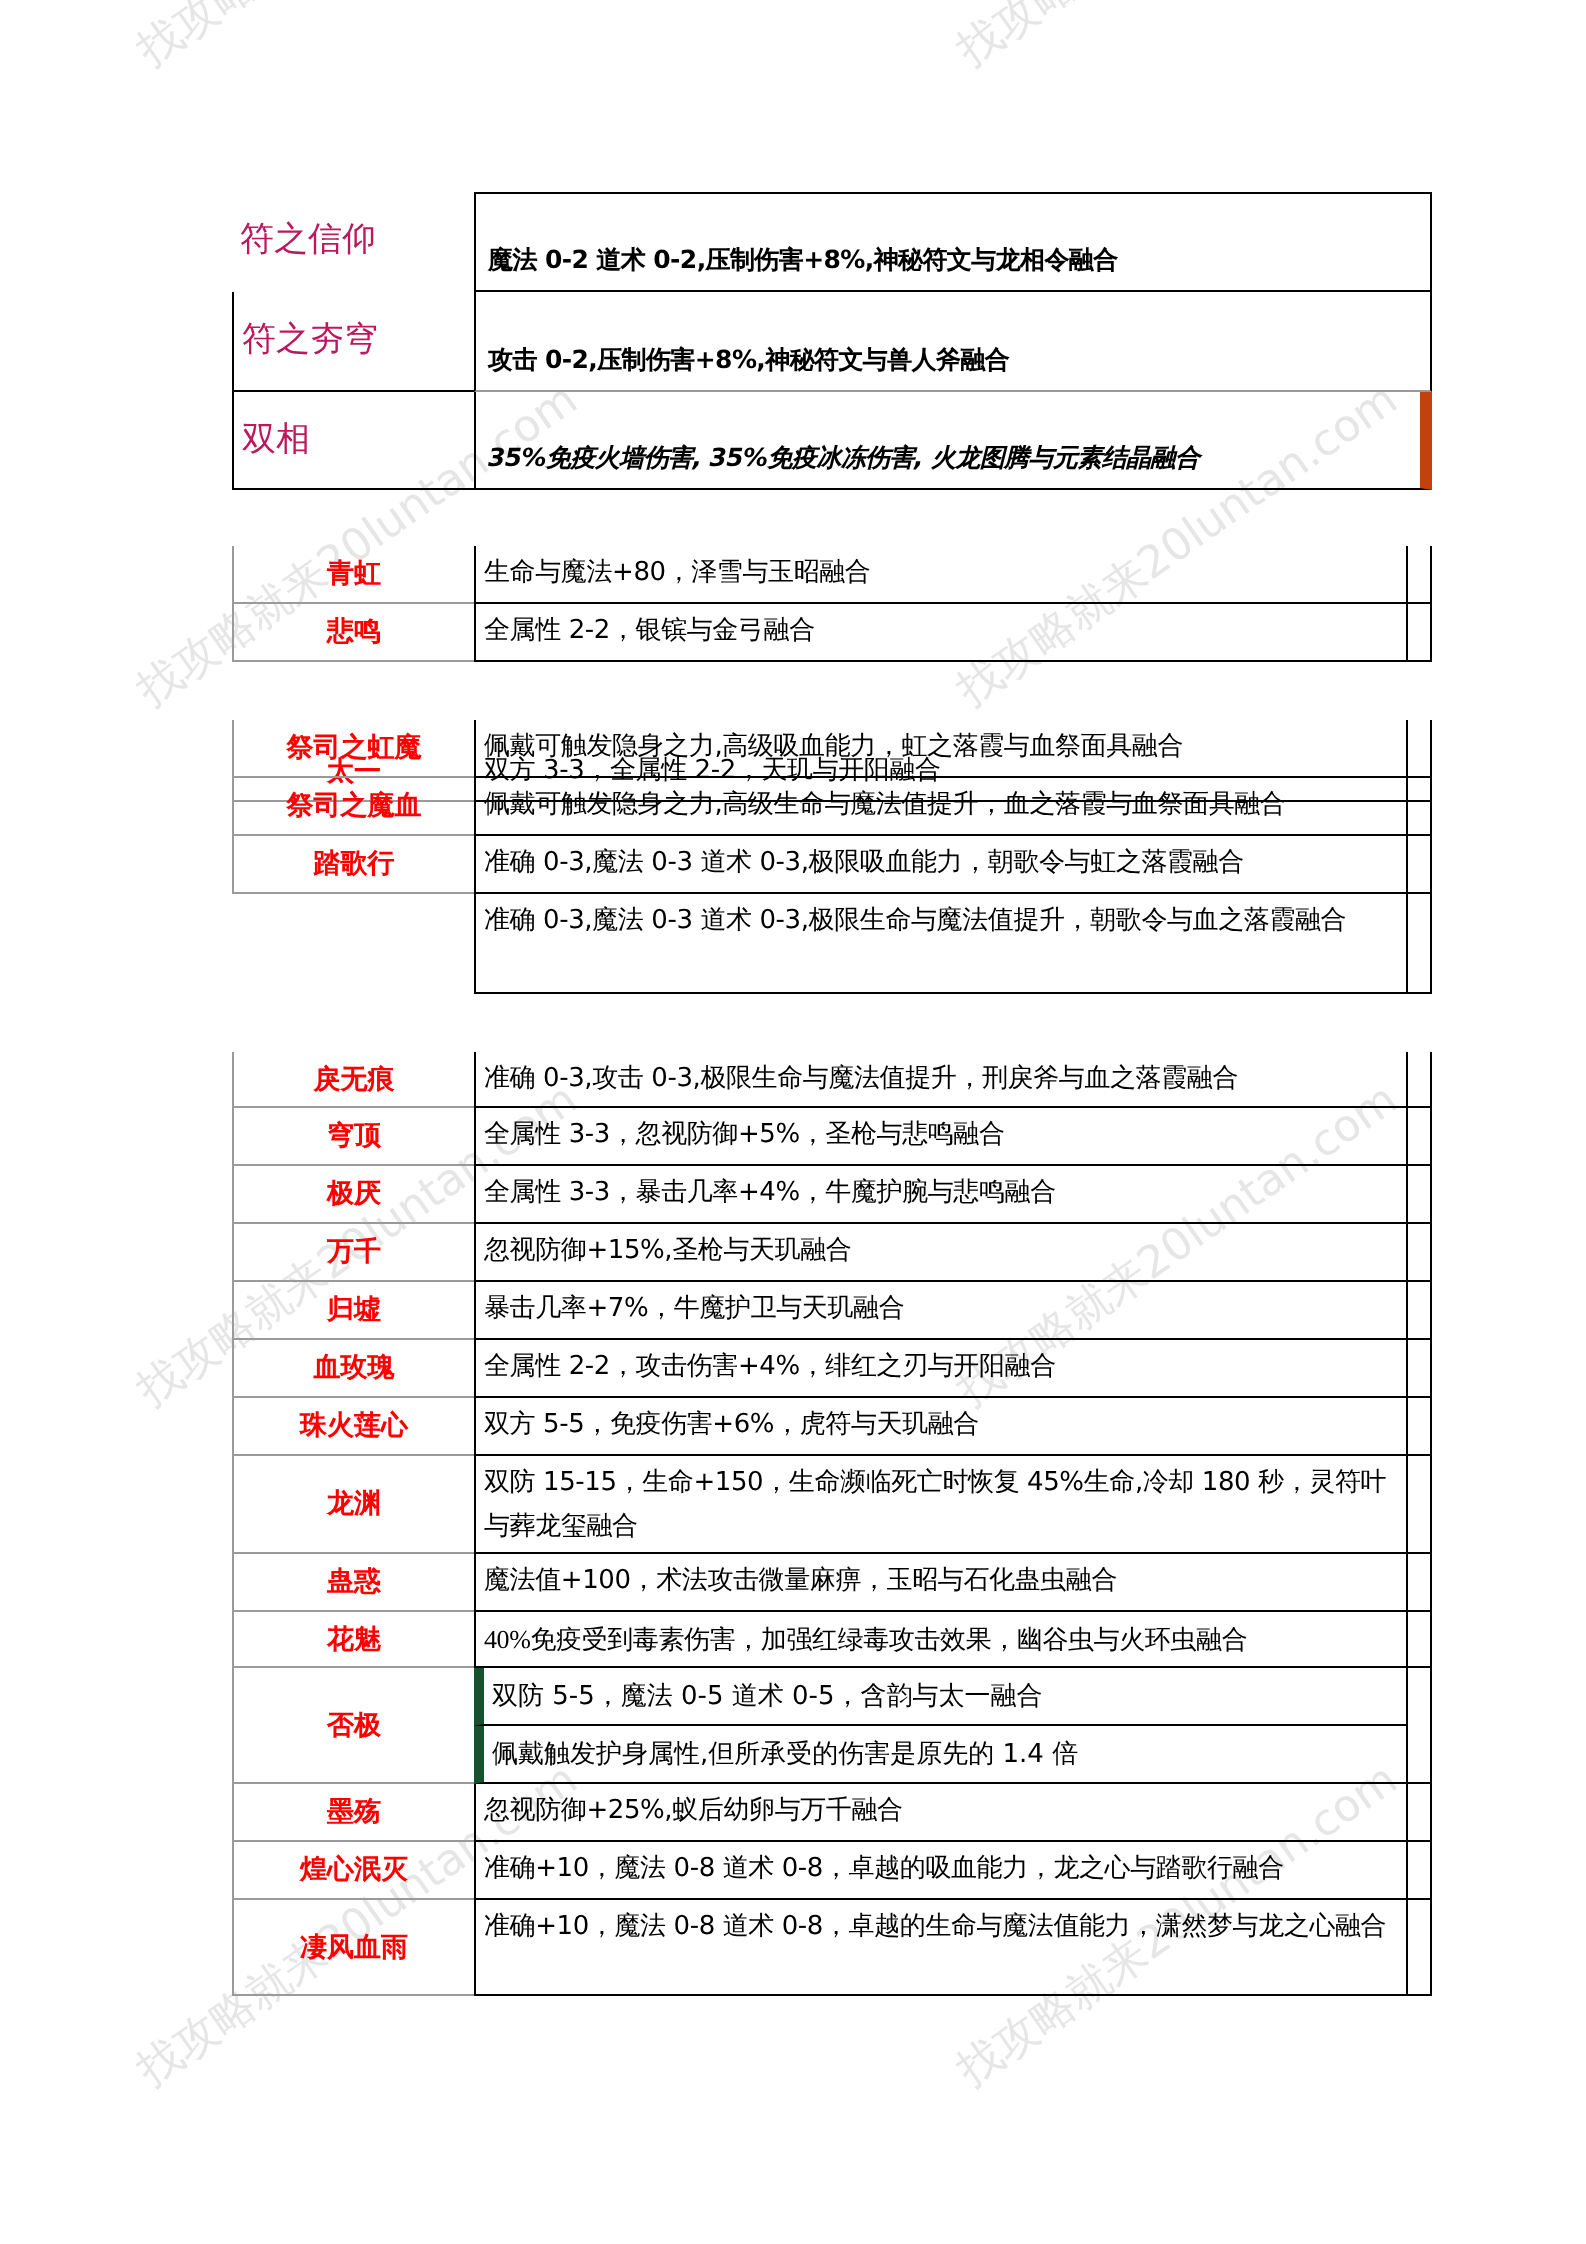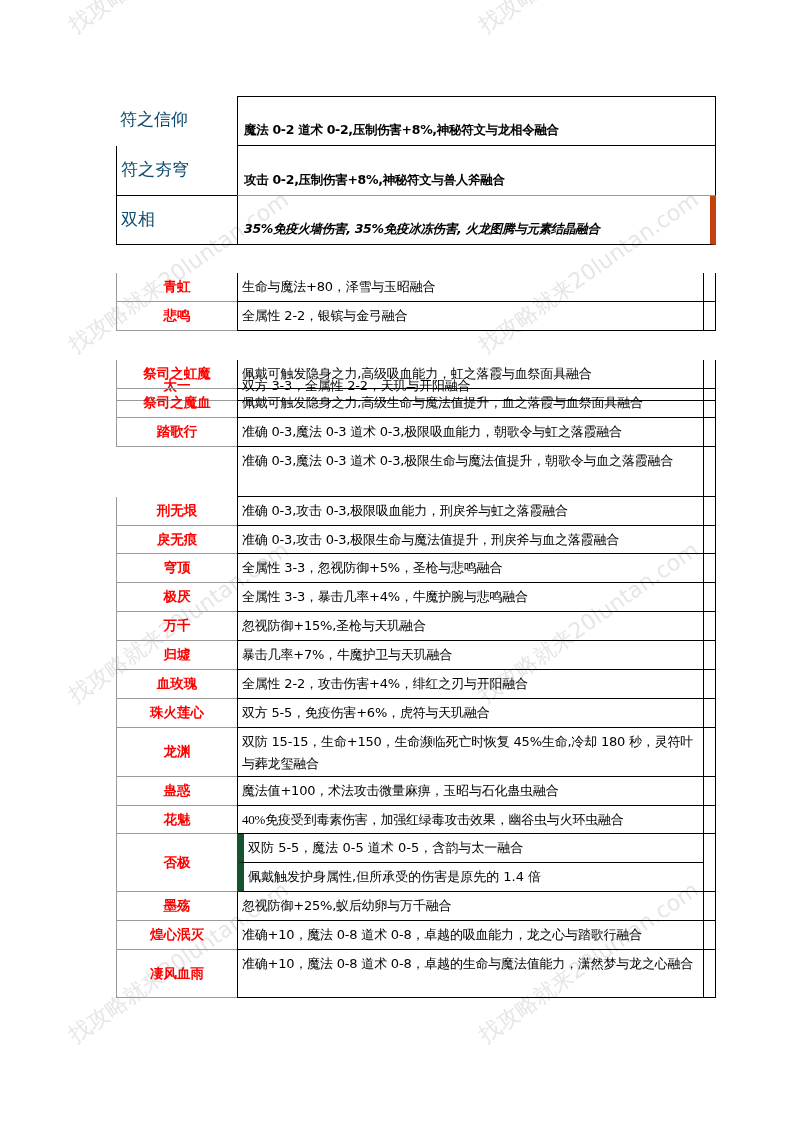--- a/index.html
+++ b/index.html
@@ -14,21 +14,21 @@
     transform: rotate(-35deg); transform-origin: left bottom;
     white-space: nowrap; pointer-events: none; z-index: 0;
     font-family: "DejaVu Sans", sans-serif;
   }
   .page { position: absolute; left: 0; top: 0; width: 793px; height: 1122px; z-index: 1; }
 
   
   .hdr-row { position: absolute; left: 116px; width: 600px; }
   .hdr-name {
     position: absolute; left: 0; top: 0; width: 121px; height: 100%;
-    box-sizing: border-box; color: #0c4a6e;
+    box-sizing: border-box; color: #be185d;
     font-family: "DejaVu Serif", serif; font-size: 17px;
     padding-left: 4px; padding-top: 12px;
   }
   .hdr-desc {
     position: absolute; left: 121px; top: 0; width: 479px; height: 100%;
     box-sizing: border-box; font-size: 12.5px; font-weight: bold;
     padding-left: 6px; display: flex; align-items: flex-end; padding-bottom: 6px;
     letter-spacing: -0.3px;
   }
 
@@ -47,21 +47,21 @@
     letter-spacing: -0.2px; overflow: hidden;
   }
   .item-desc.single { display: flex; align-items: center; padding-top: 0; }
   .item-extra {
     position: absolute; left: 587px; top: 0; width: 13px; height: 100%;
     box-sizing: border-box; border-left: 1px solid #000; border-right: 1px solid #000;
     border-bottom: 1px solid #000;
   }
   .sub-desc {
     position: absolute; left: 121px; width: 466px;
-    box-sizing: border-box; border-left: 7px solid #14532d; border-bottom: 1px solid #000;
+    box-sizing: border-box; border-left: 5px solid #14532d; border-bottom: 1px solid #000;
     font-size: 13px; padding: 0 4px; display: flex; align-items: center;
   }
 </style>
 </head>
 <body>
 
 <div class="watermark" style="left:80px; top:10px;">找攻略就来20luntan.com</div>
 <div class="watermark" style="left:490px; top:10px;">找攻略就来20luntan.com</div>
 <div class="watermark" style="left:80px; top:330px;">找攻略就来20luntan.com</div>
 <div class="watermark" style="left:490px; top:330px;">找攻略就来20luntan.com</div>
@@ -112,25 +112,20 @@
     <div class="item-desc single">佩戴可触发隐身之力,高级生命与魔法值提升，血之落霞与血祭面具融合</div>
     <div class="item-extra"></div>
   </div>
   <div class="item-row" style="top:418px; height:29px;">
     <div class="item-name">踏歌行</div>
     <div class="item-desc single">准确 0-3,魔法 0-3 道术 0-3,极限吸血能力，朝歌令与虹之落霞融合</div>
     <div class="item-extra"></div>
   </div>
   <div class="item-row" style="top:447px; height:50px;">
     <div class="item-desc">准确 0-3,魔法 0-3 道术 0-3,极限生命与魔法值提升，朝歌令与血之落霞融合</div>
-    <div class="item-extra"></div>
-  </div>
-  <div class="item-row" style="top:497px; height:29px;">
-    <div class="item-name">刑无垠</div>
-    <div class="item-desc single">准确 0-3,攻击 0-3,极限吸血能力，刑戾斧与虹之落霞融合</div>
     <div class="item-extra"></div>
   </div>
   <div class="item-row" style="top:526px; height:28px;">
     <div class="item-name">戾无痕</div>
     <div class="item-desc single">准确 0-3,攻击 0-3,极限生命与魔法值提升，刑戾斧与血之落霞融合</div>
     <div class="item-extra"></div>
   </div>
   <div class="item-row" style="top:554px; height:29px;">
     <div class="item-name">穹顶</div>
     <div class="item-desc single">全属性 3-3，忽视防御+5%，圣枪与悲鸣融合</div>

